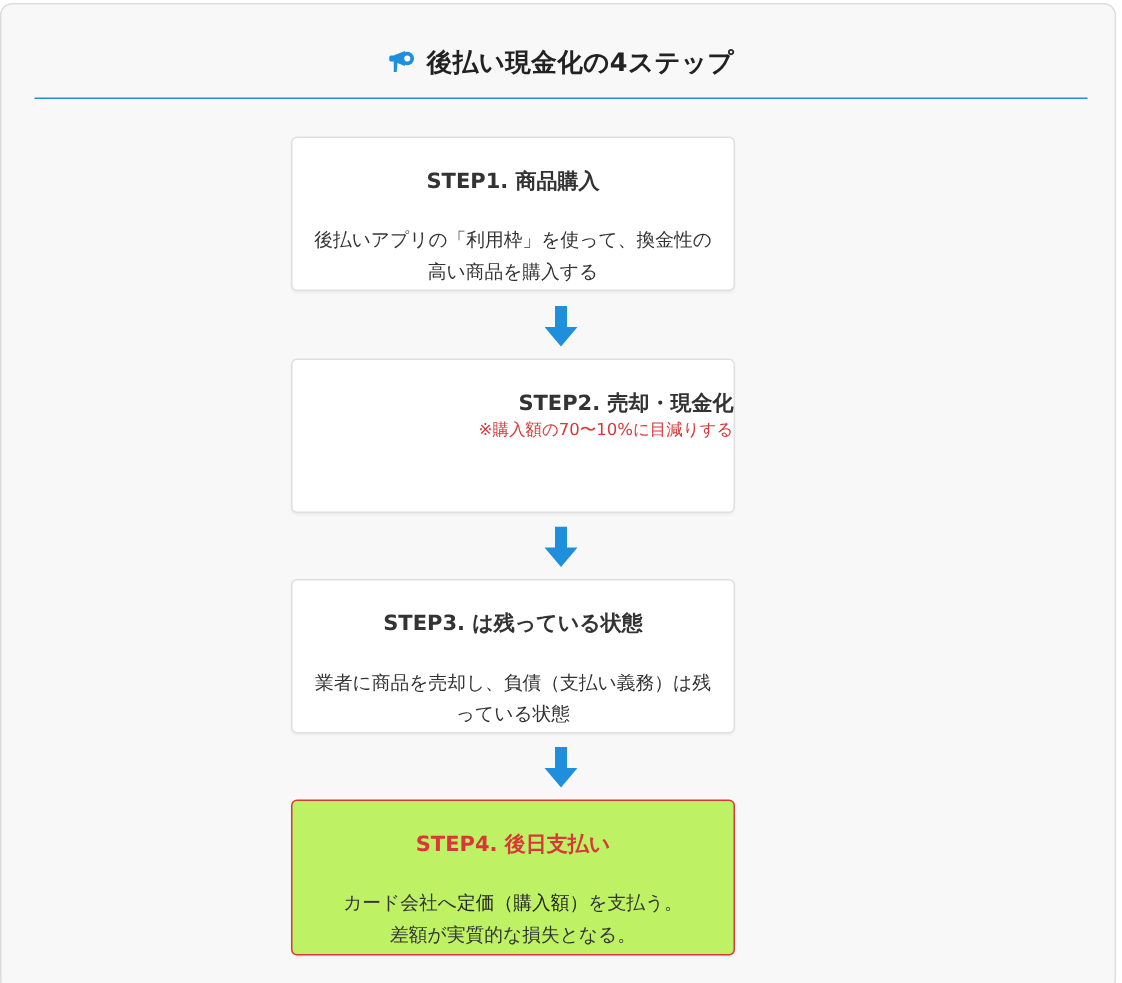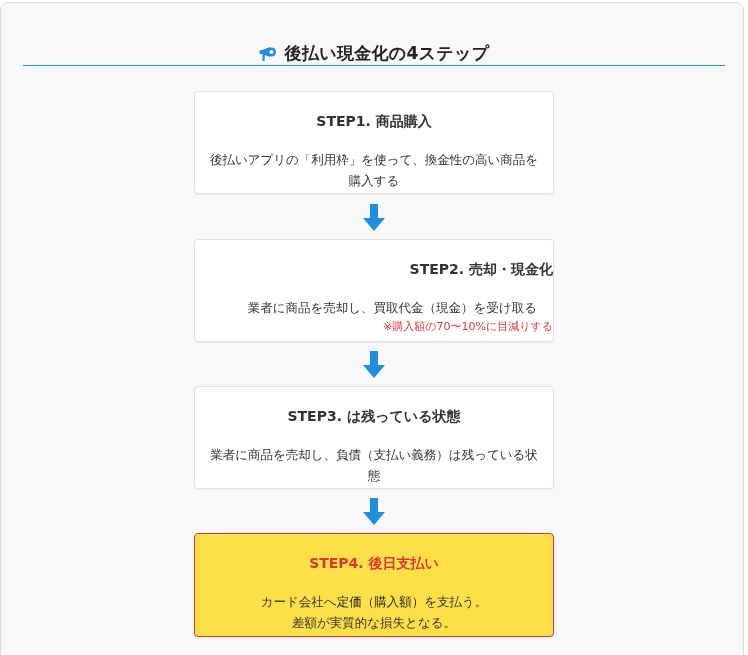--- a/index.html
+++ b/index.html
@@ -26,21 +26,21 @@
       box-sizing: border-box;
     }
     .header {
       position: absolute;
       left: 22px;
       top: 0;
       width: 702px;
       height: 63px;
       border-bottom: 1px solid #1e8fdc;
       display: flex;
-      align-items: flex-end;
+      align-items: center;
       justify-content: center;
       padding-top: 14px;
       box-sizing: border-box;
     }
     .title-wrap {
       display: flex;
       align-items: center;
       gap: 8px;
     }
     .title-icon {
@@ -50,21 +50,21 @@
     }
     .title {
       font-size: 17px;
       font-weight: bold;
       color: #222222;
       letter-spacing: 0.3px;
     }
     .step {
       position: absolute;
       left: 193px;
-      width: 360px;
+      width: 296px;
       background: #ffffff;
       border: 1px solid #e0e0e0;
       border-radius: 4px;
       box-sizing: border-box;
       box-shadow: 0 1px 2px rgba(0,0,0,0.05);
       text-align: center;
     }
     .step-title {
       font-size: 14px;
       font-weight: bold;
@@ -79,21 +79,21 @@
       margin-top: 19px;
       padding: 0 16px;
     }
     .step-note {
       font-size: 11px;
       color: #d9383a;
       line-height: 16px;
       margin-top: 1px;
     }
     .step.highlight {
-      background: #fde047;
+      background: #bef264;
       border: 1px solid #d9383a;
     }
     .step.highlight .step-title {
       color: #d9383a;
     }
     .arrow {
       position: absolute;
       left: 362px;
       width: 22px;
       height: 28px;
@@ -128,21 +128,20 @@
     <div class="step-desc" style="padding:0 14px;">後払いアプリの「利用枠」を使って、換金性の高い商品を購入する</div>
   </div>
 
   <svg class="arrow" style="top:201px;" viewBox="0 0 22 28">
     <rect x="7" y="0" width="8" height="15" fill="#1e8fdc"></rect>
     <path d="M0 14 L22 14 L11 27 Z" fill="#1e8fdc"></path>
   </svg>
 
   <div class="step" style="top:236px; height:103px;text-align:right;">
     <div class="step-title">STEP2. 売却・現金化</div>
-    <div class="step-desc">業者に商品を売却し、買取代金（現金）を受け取る</div>
     <div class="step-note">※購入額の70〜10%に目減りする</div>
   </div>
 
   <svg class="arrow" style="top:348px;" viewBox="0 0 22 28">
     <rect x="7" y="0" width="8" height="15" fill="#1e8fdc"></rect>
     <path d="M0 14 L22 14 L11 27 Z" fill="#1e8fdc"></path>
   </svg>
 
   <div class="step" style="top:383px; height:103px;">
     <div class="step-title">STEP3. は残っている状態</div>

